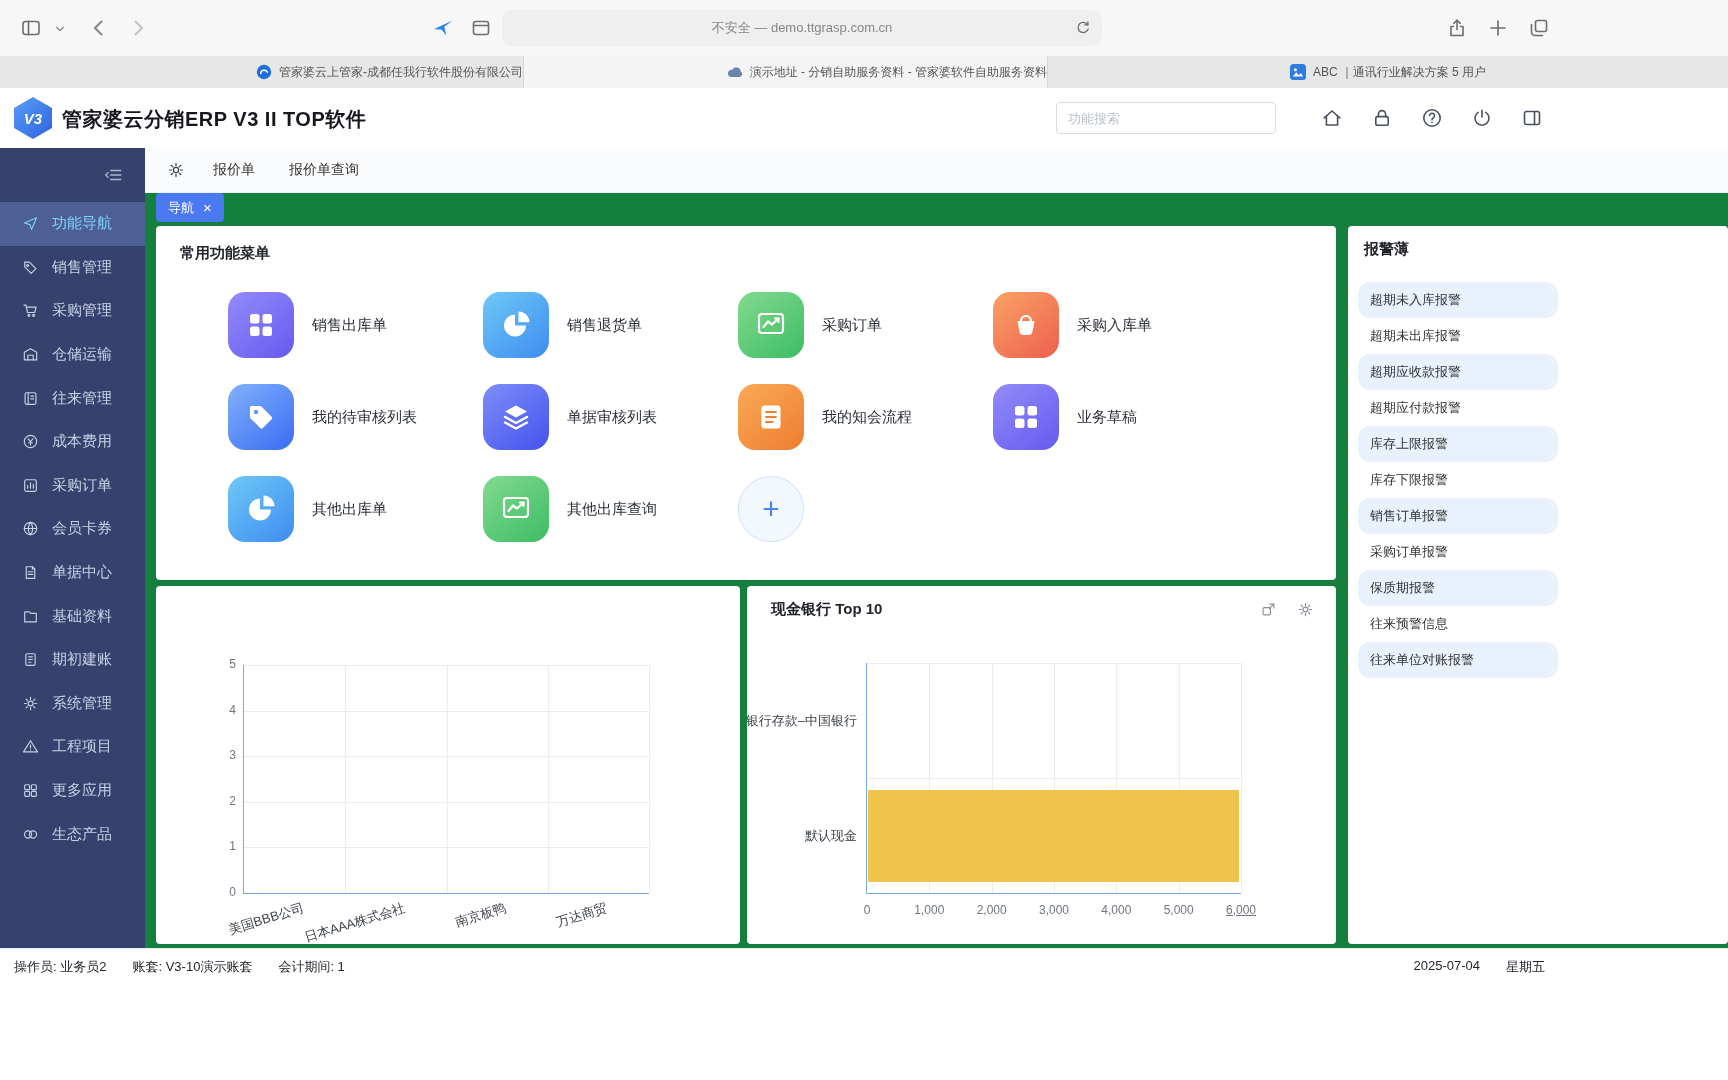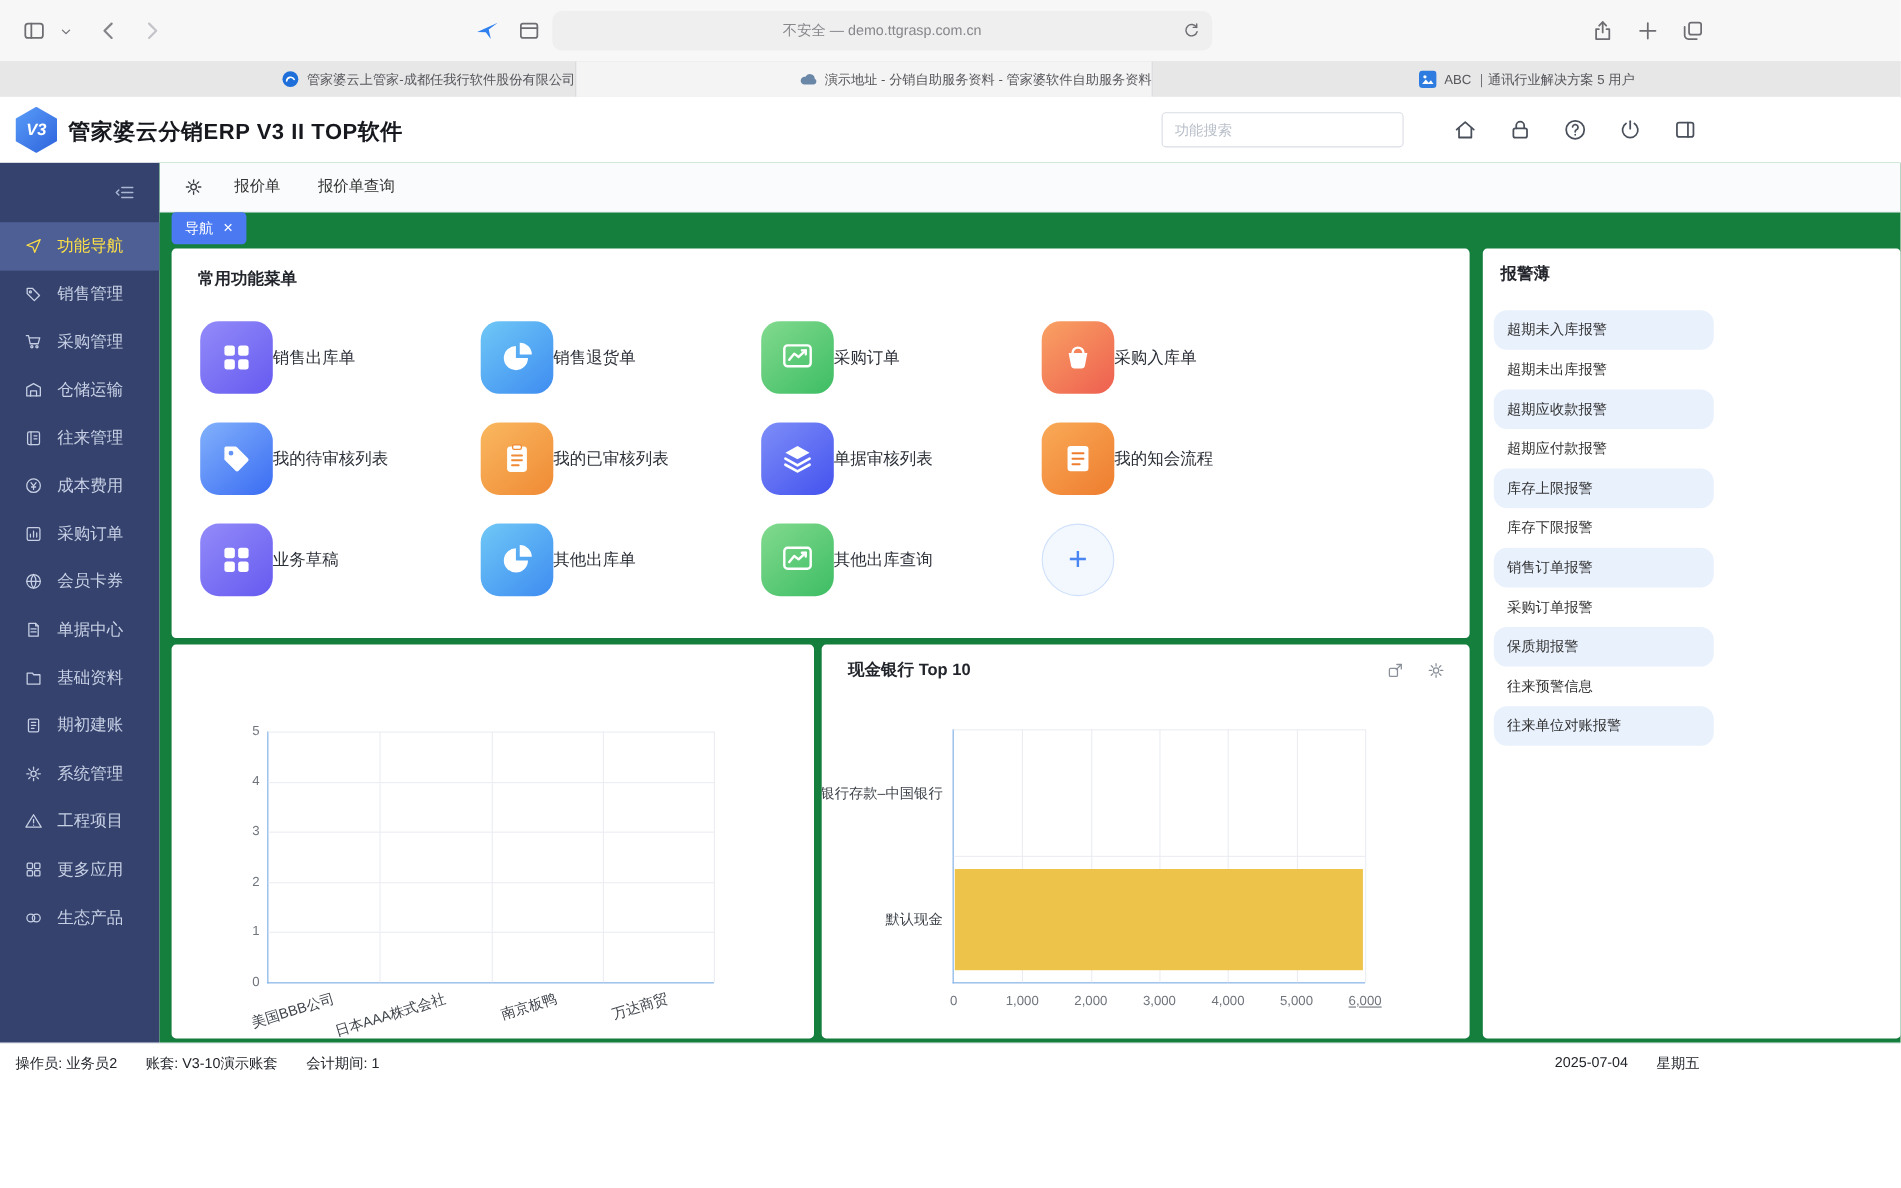--- a/index.html
+++ b/index.html
@@ -30,39 +30,39 @@
   .apptitle{position:absolute;left:62px;top:18px;font-size:20px;font-weight:bold;color:#16181d;letter-spacing:.5px;}
   .srch{position:absolute;left:1056px;top:14px;width:196px;height:30px;border:1px solid #d9dde3;border-radius:4px;padding:0 11px;font-size:13px;color:#333;outline:none;background:#fff;}
   .srch::placeholder{color:#b9bfc9;}
   .hicons{position:absolute;left:1321px;top:19px;display:flex;gap:28px;color:#4a505b;}
   .hi{width:22px;height:22px;}
 
   
   .sidebar{position:absolute;left:0;top:148px;width:145px;height:800px;background:#35426e;}
   .collapse-row{height:54px;display:flex;align-items:center;justify-content:flex-end;padding-right:22px;color:#aab6d4;}
   .menu-item{height:43.6px;display:flex;align-items:center;gap:13px;padding-left:22px;font-size:15px;color:#c7d0e4;}
-  .menu-item.active{background:#4d5f94;color:#fde047;}
+  .menu-item.active{background:#4d5f94;color:#7dd3fc;}
   .mi{width:17px;height:17px;flex:none;}
   .mi-label{white-space:nowrap;}
 
   
   .content{position:absolute;left:145px;top:148px;width:1583px;height:800px;background:#15803d;overflow:hidden;}
   .quickbar{position:absolute;left:0;top:0;width:100%;height:45px;background:#fafbfc;border-bottom:1px solid #eceff3;display:flex;align-items:center;gap:28px;padding-left:22px;box-sizing:border-box;}
   .qb{width:18px;height:18px;color:#3a3f46;}
   #quick-links{display:flex;gap:34px;font-size:14px;color:#333;}
   .pill{position:absolute;left:11px;top:45px;height:29px;background:#4b79f2;border-radius:4px;color:#fff;display:inline-flex;align-items:center;gap:9px;padding:0 12px;font-size:13px;}
   .pill-x{font-size:15px;line-height:1;}
 
   .card{position:absolute;background:#fff;border-radius:4px;box-shadow:0 1px 2px rgba(20,40,80,.05);}
   .card-title{font-size:15px;font-weight:bold;color:#22252b;}
 
   #menu-card{left:11px;top:78px;width:1180px;height:354px;}
   #menu-card .card-title{position:absolute;left:24px;top:18px;}
   #tile-grid{position:absolute;left:26px;top:66px;display:grid;grid-template-columns:repeat(4,255px);row-gap:26px;}
-  .tile{display:flex;align-items:center;height:66px;}
+  .tile{display:flex;align-items:center;gap:18px;height:66px;margin-left:46px;}
   .tile-icon{width:66px;height:66px;border-radius:17px;display:flex;align-items:center;justify-content:center;flex:none;}
   .tile-label{font-size:15px;color:#2c3038;white-space:nowrap;}
   .tile-add{width:64px;height:64px;border-radius:50%;background:#f3f8ff;border:1px solid #cfe0fb;color:#4a86f2;font-size:30px;font-weight:300;display:flex;align-items:center;justify-content:center;}
 
   .chart-hd{position:absolute;left:24px;right:22px;top:14px;display:flex;align-items:center;justify-content:space-between;}
   .chart-tools{display:flex;gap:20px;color:#8a9099;}
   .ct{width:17px;height:17px;}
   #chart-card-1{left:11px;top:438px;width:584px;height:358px;overflow:hidden;}
   #chart-card-2{left:602px;top:438px;width:589px;height:358px;overflow:hidden;}
   .plot{position:absolute;border-left:1px solid #79abe5;border-bottom:1px solid #79abe5;}
@@ -437,30 +437,20 @@
             </div>
             <div class="tile-label" data-interactable="false">采购入库单</div>
           </div>
           <div class="tile" data-interactable="true">
             <div class="tile-icon" data-interactable="false" style="background: linear-gradient(140deg, rgb(130, 177, 251), rgb(58, 108, 243));">
               <svg width="30" height="30" viewBox="0 0 30 30">
                 <path fill-rule="evenodd" d="M4 5.5A1.5 1.5 0 0 1 5.5 4H14a2 2 0 0 1 1.4.6l10 10a2 2 0 0 1 0 2.8l-8.5 8.5a2 2 0 0 1-2.8 0l-10-10A2 2 0 0 1 4 14.5Z M7.8 10a2.2 2.2 0 1 0 4.4 0 2.2 2.2 0 1 0-4.4 0z" fill="#fff"></path>
               </svg>
             </div>
             <div class="tile-label" data-interactable="false">我的待审核列表</div>
-          </div>
-          <div class="tile" data-interactable="true">
-            <div class="tile-icon" data-interactable="false" style="background: linear-gradient(140deg, rgb(249, 184, 96), rgb(240, 138, 53));">
-              <svg width="30" height="30" viewBox="0 0 30 30">
-                <rect x="6" y="4" width="18" height="23" rx="3" fill="#fff"></rect>
-                <rect x="11" y="2.5" width="8" height="4" rx="1.5" fill="#fff" stroke="#f08a35" stroke-width="1.2"></rect>
-                <path d="M10.5 12h9M10.5 16.5h9M10.5 21h6" stroke="#f08a35" stroke-width="1.8" stroke-linecap="round"></path>
-              </svg>
-            </div>
-            <div class="tile-label" data-interactable="false">我的已审核列表</div>
           </div>
           <div class="tile" data-interactable="true">
             <div class="tile-icon" data-interactable="false" style="background: linear-gradient(140deg, rgb(126, 142, 248), rgb(68, 82, 238));">
               <svg width="30" height="30" viewBox="0 0 30 30" fill="none">
                 <path d="M15 3.5 26 9.5 15 15.5 4 9.5Z" fill="#fff"></path>
                 <path d="M4 15l11 6 11-6" stroke="#fff" stroke-width="2.4" stroke-linejoin="round" stroke-linecap="round"></path>
                 <path d="M4 20.5l11 6 11-6" stroke="#fff" stroke-width="2.4" stroke-linejoin="round" stroke-linecap="round"></path>
               </svg>
             </div>
             <div class="tile-label" data-interactable="false">单据审核列表</div>

